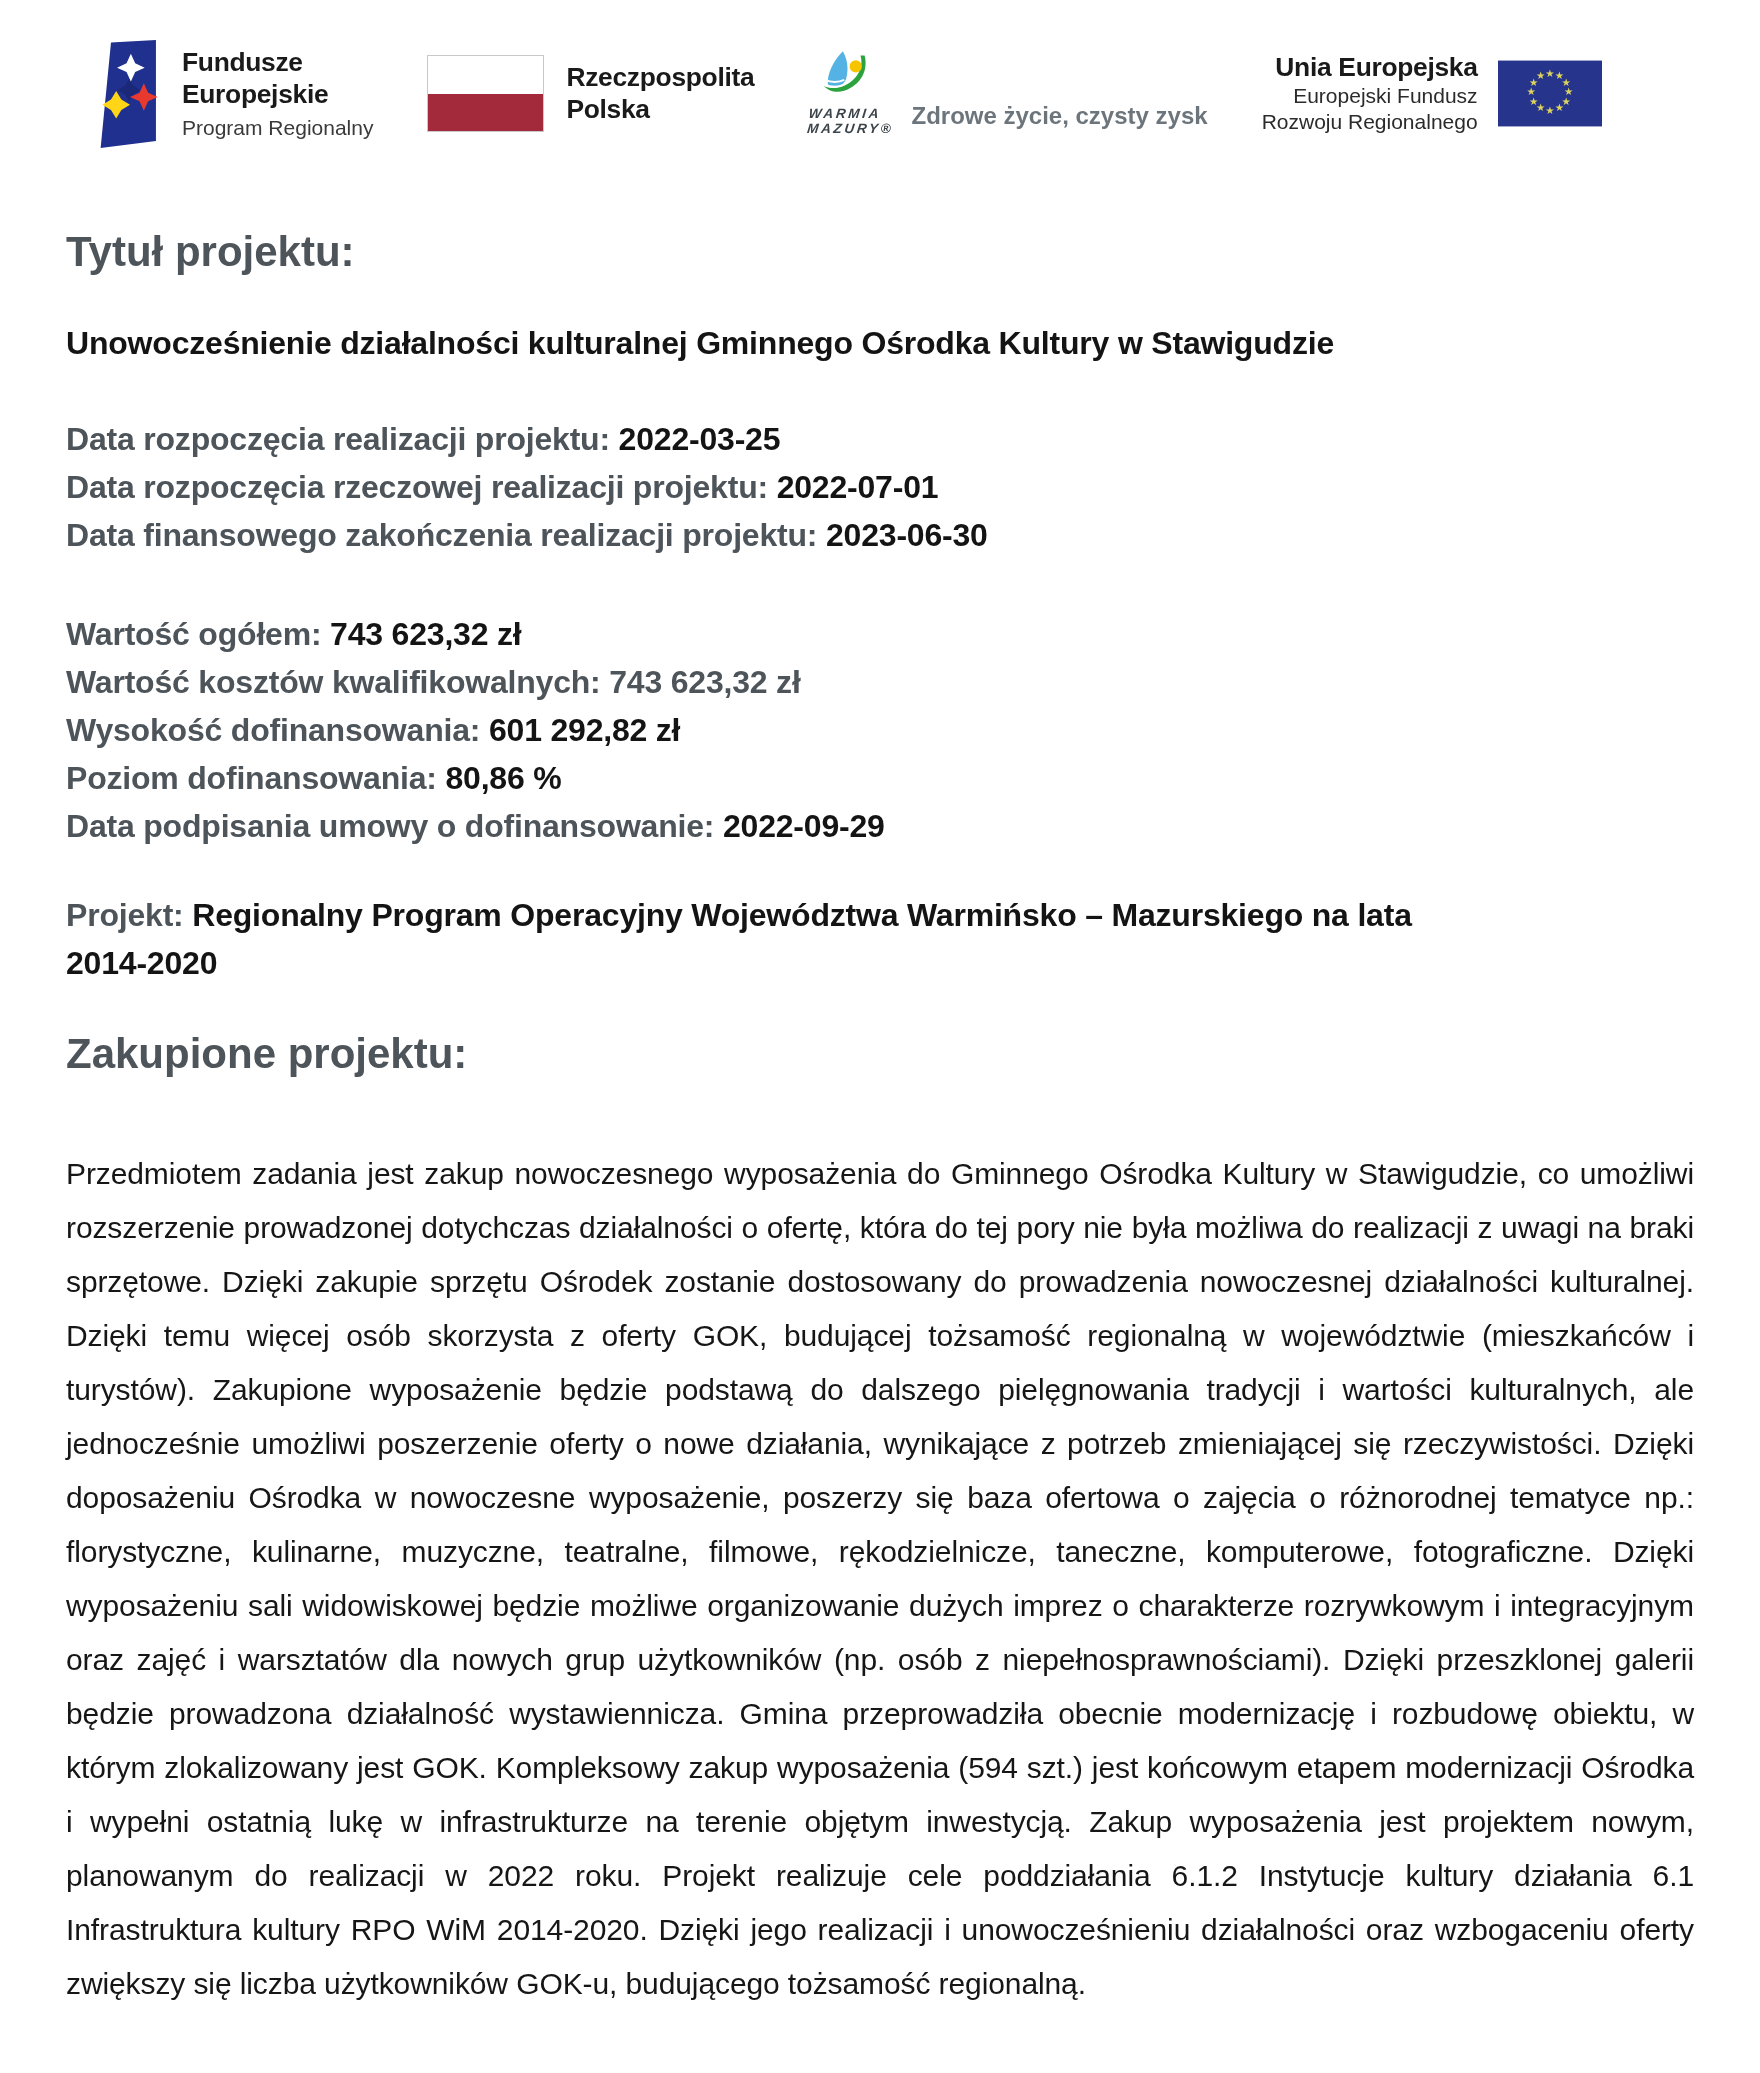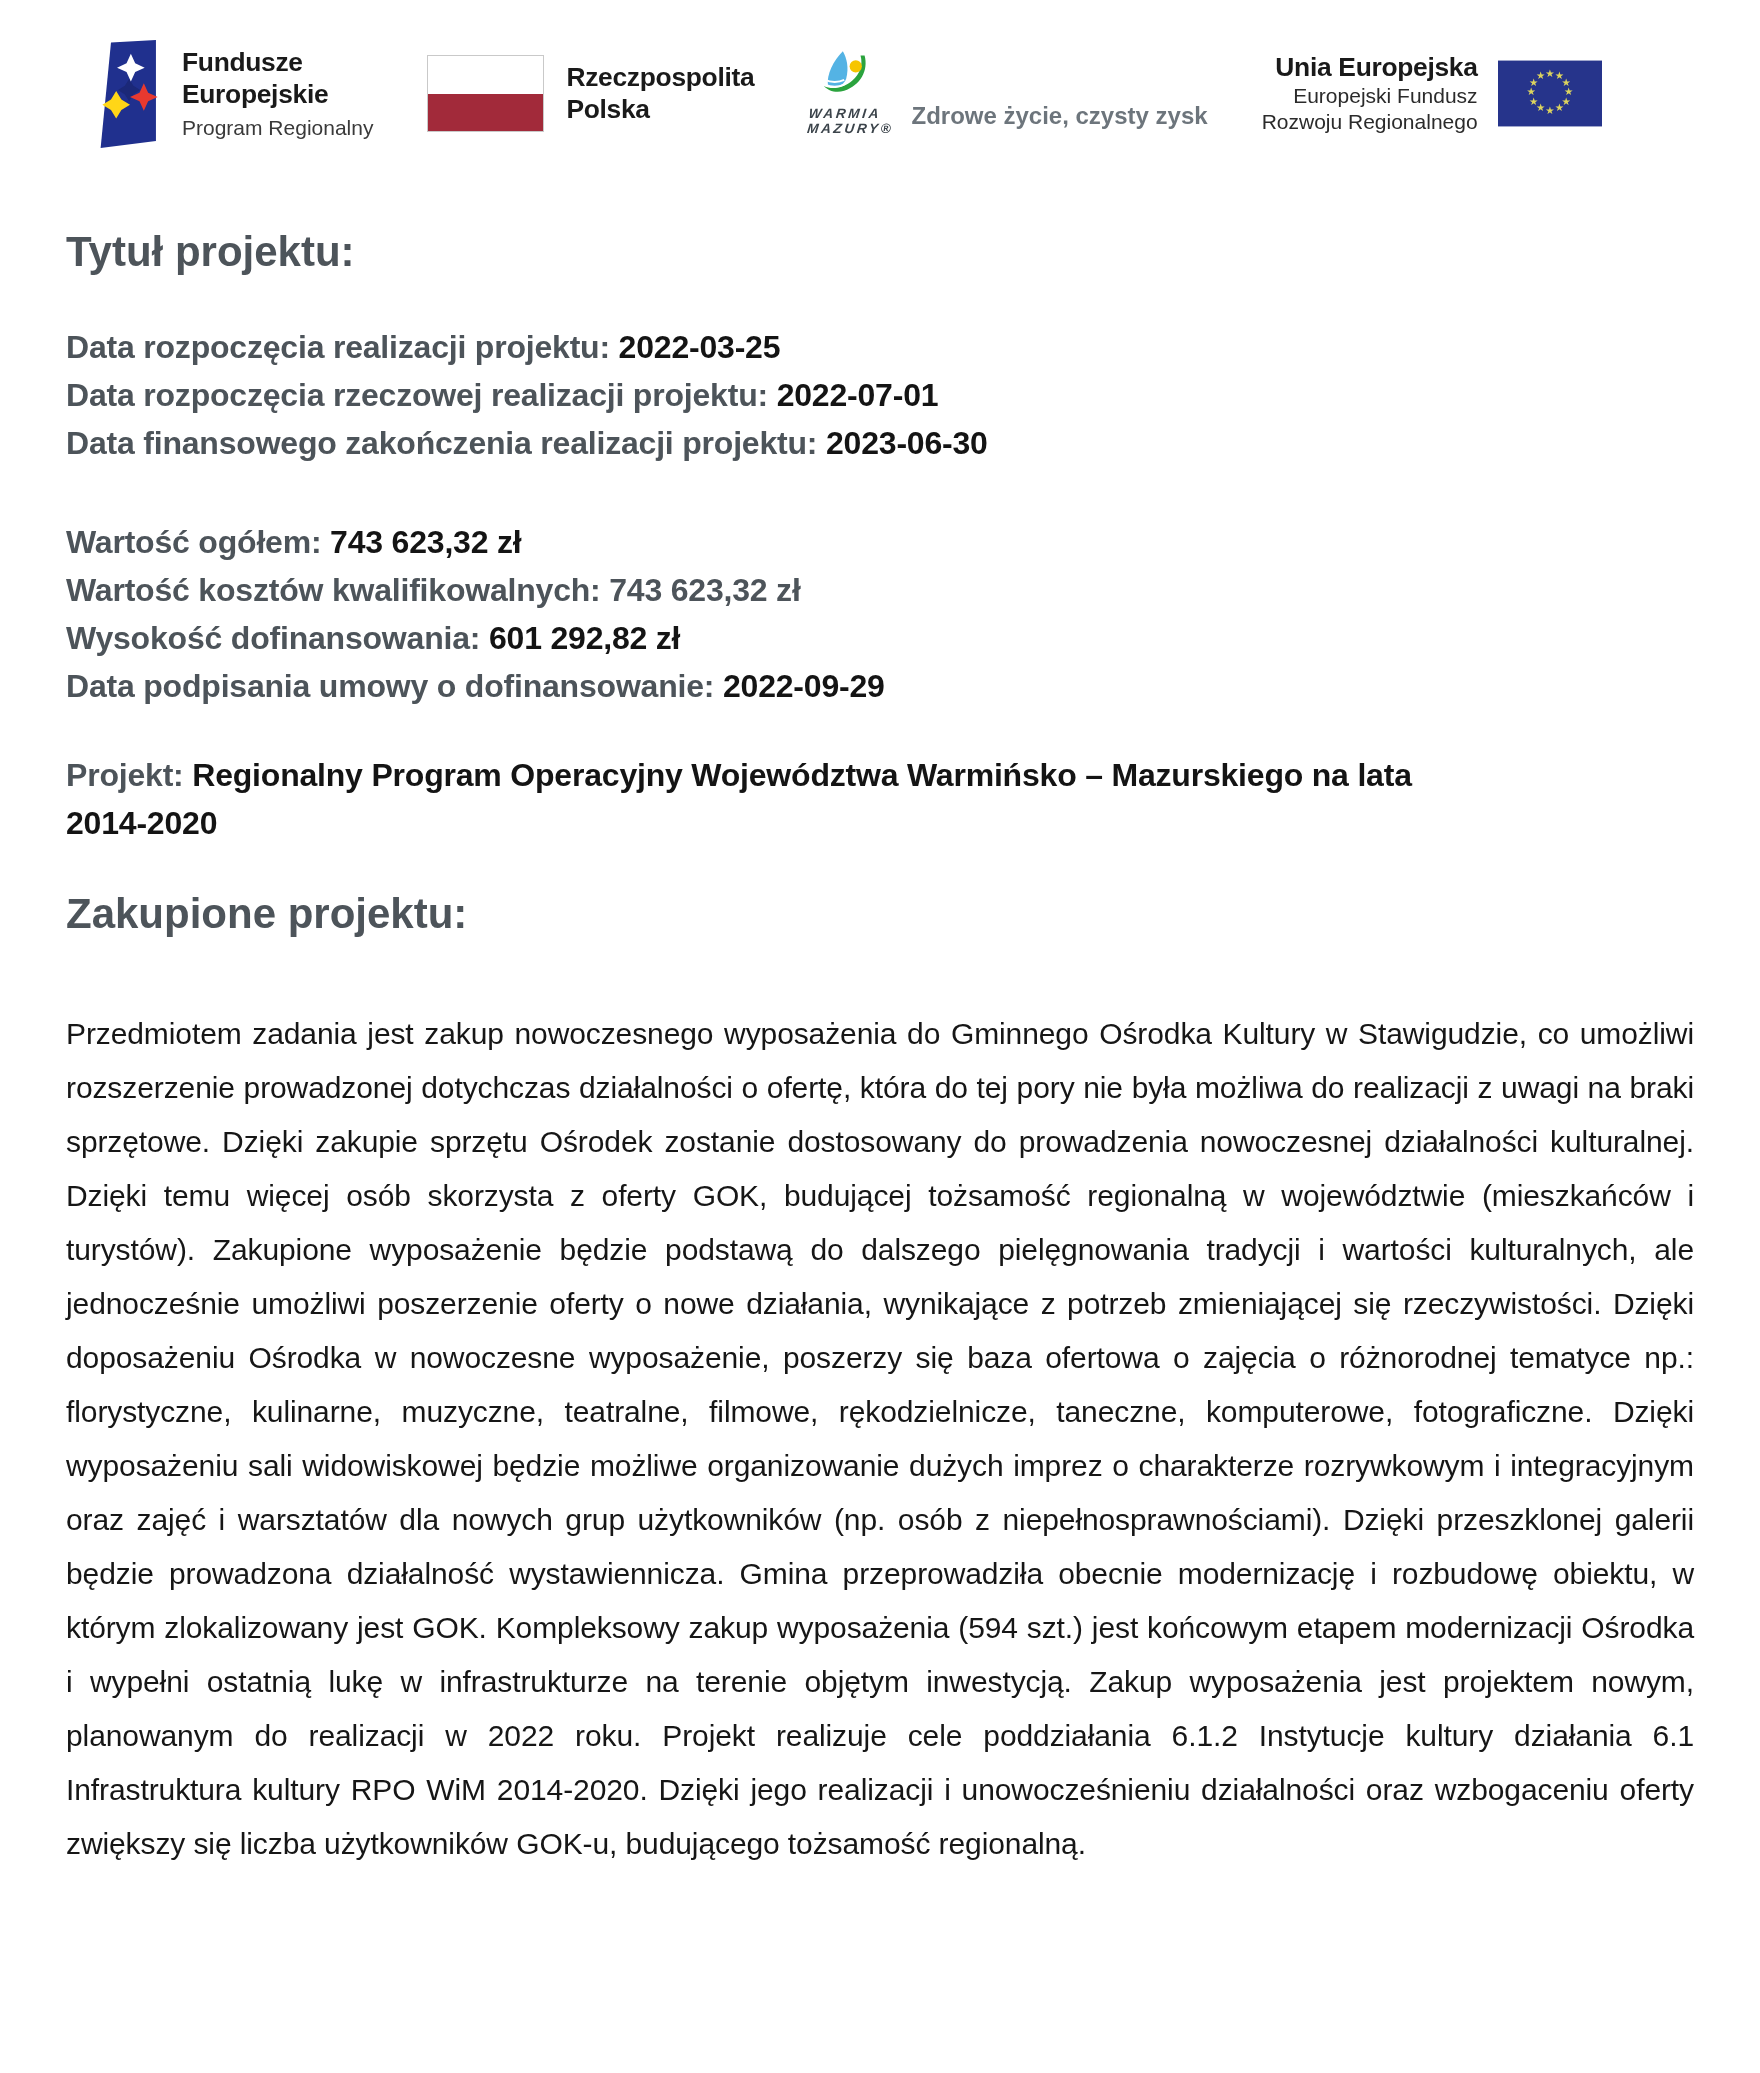--- a/index.html
+++ b/index.html
@@ -135,31 +135,33 @@
         <text class="eu-star" x="61.5" y="26.6">★</text>
       </svg>
     </div>
 
   </header>
 
   <main class="content">
 
     <h2 class="gray-heading">Tytuł projektu:</h2>
 
+    <p class="project-title">Unowocześnienie działalności kulturalnej Gminnego Ośrodka Kultury w Stawigudzie</p>
 
     <div class="kv-block dates-block">
       <p class="kv"><span class="k">Data rozpoczęcia realizacji projektu:</span> <span class="v">2022-03-25</span></p>
       <p class="kv"><span class="k">Data rozpoczęcia rzeczowej realizacji projektu:</span> <span class="v">2022-07-01</span></p>
       <p class="kv"><span class="k">Data finansowego zakończenia realizacji projektu:</span> <span class="v">2023-06-30</span></p>
     </div>
 
     <div class="kv-block finance-block">
       <p class="kv"><span class="k">Wartość ogółem:</span> <span class="v">743 623,32 zł</span></p>
       <p class="kv"><span class="k">Wartość kosztów kwalifikowalnych:</span> <span class="v muted">743 623,32 zł</span></p>
       <p class="kv"><span class="k">Wysokość dofinansowania:</span> <span class="v">601 292,82 zł</span></p>
+      <p class="kv"><span class="k">Poziom dofinansowania:</span> <span class="v">80,86 %</span></p>
       <p class="kv"><span class="k">Data podpisania umowy o dofinansowanie:</span> <span class="v">2022-09-29</span></p>
     </div>
 
     <p class="kv program"><span class="k">Projekt:</span> <span class="v">Regionalny Program Operacyjny Województwa Warmińsko – Mazurskiego na lata 2014-2020</span></p>
 
     <h2 class="gray-heading subject-heading">Zakupione projektu:</h2>
 
     <p class="description">Przedmiotem zadania jest zakup nowoczesnego wyposażenia do Gminnego Ośrodka Kultury w Stawigudzie, co umożliwi rozszerzenie prowadzonej dotychczas działalności o ofertę, która do tej pory nie była możliwa do realizacji z uwagi na braki sprzętowe. Dzięki zakupie sprzętu Ośrodek zostanie dostosowany do prowadzenia nowoczesnej działalności kulturalnej. Dzięki temu więcej osób skorzysta z oferty GOK, budującej tożsamość regionalną w województwie (mieszkańców i turystów). Zakupione wyposażenie będzie podstawą do dalszego pielęgnowania tradycji i wartości kulturalnych, ale jednocześnie umożliwi poszerzenie oferty o nowe działania, wynikające z potrzeb zmieniającej się rzeczywistości. Dzięki doposażeniu Ośrodka w nowoczesne wyposażenie, poszerzy się baza ofertowa o zajęcia o różnorodnej tematyce np.: florystyczne, kulinarne, muzyczne, teatralne, filmowe, rękodzielnicze, taneczne, komputerowe, fotograficzne. Dzięki wyposażeniu sali widowiskowej będzie możliwe organizowanie dużych imprez o charakterze rozrywkowym i integracyjnym oraz zajęć i warsztatów dla nowych grup użytkowników (np. osób z niepełnosprawnościami). Dzięki przeszklonej galerii będzie prowadzona działalność wystawiennicza. Gmina przeprowadziła obecnie modernizację i rozbudowę obiektu, w którym zlokalizowany jest GOK. Kompleksowy zakup wyposażenia (594 szt.) jest końcowym etapem modernizacji Ośrodka i wypełni ostatnią lukę w infrastrukturze na terenie objętym inwestycją. Zakup wyposażenia jest projektem nowym, planowanym do realizacji w 2022 roku. Projekt realizuje cele poddziałania 6.1.2 Instytucje kultury działania 6.1 Infrastruktura kultury RPO WiM 2014-2020. Dzięki jego realizacji i unowocześnieniu działalności oraz wzbogaceniu oferty zwiększy się liczba użytkowników GOK-u, budującego tożsamość regionalną.</p>
 
   </main>

